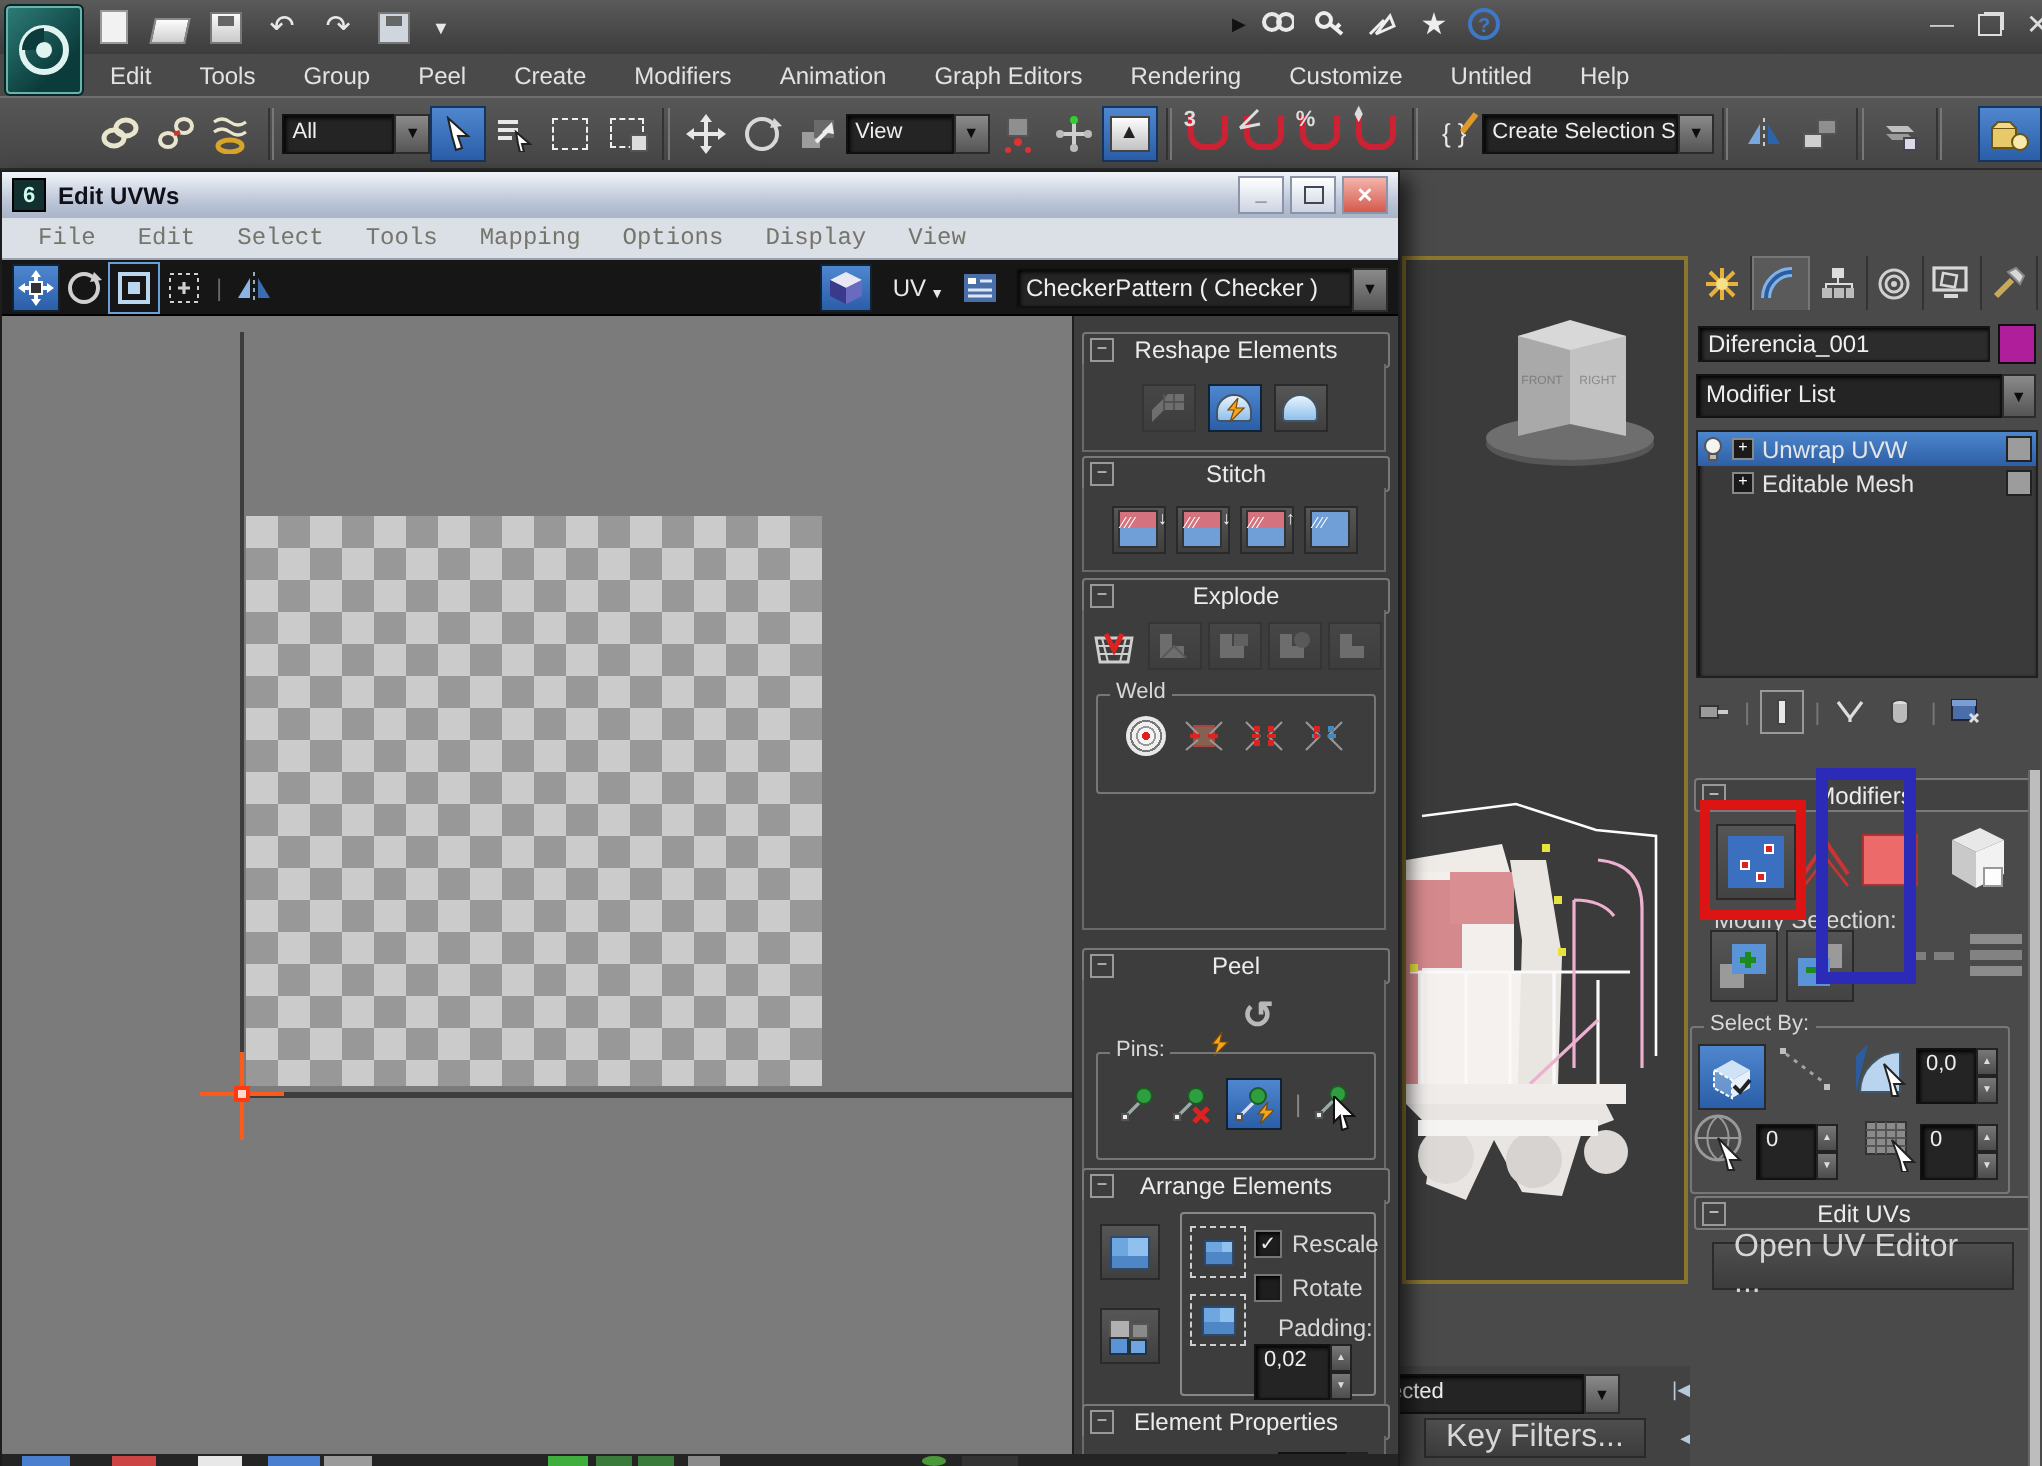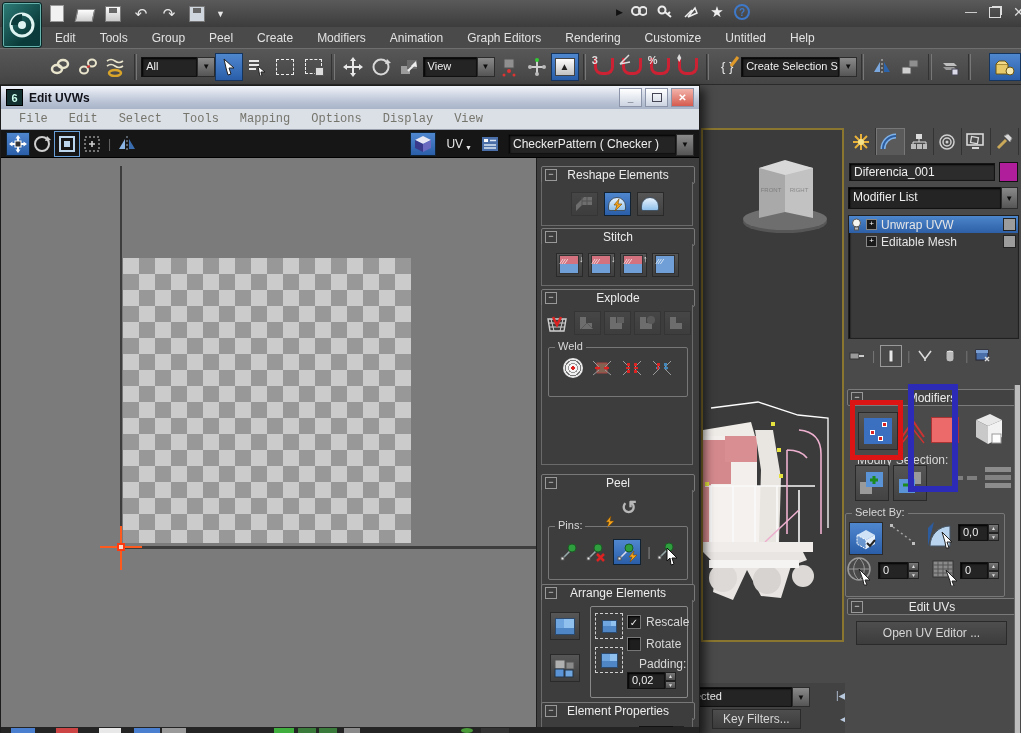--- a/index.html
+++ b/index.html
@@ -96,21 +96,21 @@
   .sarr{position:absolute;right:-2px;top:0;font-size:9px;color:#eee;}
   .dome{width:16px;height:12px;background:linear-gradient(#e8f3fd,#8fc0ec);border:1px solid #456;border-radius:9px 9px 2px 2px;}
   .sphere{width:18px;height:18px;border-radius:50%;background:radial-gradient(circle at 35% 30%,#e8eef6,#9cb8d6 45%,#5e6a77 90%);position:relative;}
   .target{width:20px;height:20px;border-radius:50%;background:radial-gradient(circle,#d22 0 2px,#f5f5f5 2px 4px,#999 4px 5px,#f0f0f0 5px 7px,#777 7px 8px,#e8e8e8 8px 10px);}
   .weldsq{font-size:10px;letter-spacing:-2px;font-weight:bold;}
   .tetris{width:18px;height:15px;background:
      linear-gradient(90deg,#6fa6e0 0 8px,#8fc0ee 8px 100%);border:1px solid #2c4a6e;box-shadow:inset 0 -6px 0 #4f86c6;}
   .dashbox{border:1px dashed #cfcfcf;background:transparent;display:flex;align-items:center;justify-content:center;}
   .cb{width:12px;height:12px;background:#1e1e1e;border:1px solid #777;box-shadow:inset 1px 1px 2px #000;
       display:flex;align-items:center;justify-content:center;font-size:10px;color:#eee;flex:none;}
-  .spin{display:flex;height:17px;}
+  .spin{display:flex;height:28px;}
   .spin .sfld{background:#242424;border:1px solid #111;box-shadow:inset 1px 1px 2px #000;color:#eee;
               font-size:11px;padding:1px 4px 0 4px;text-align:left;box-sizing:border-box;}
   .spin .sarrs{width:11px;display:flex;flex-direction:column;}
   .spin .sarrs b{flex:1;background:linear-gradient(#777,#4c4c4c);border:1px solid #222;font-size:5px;
                  color:#ddd;display:flex;align-items:center;justify-content:center;font-weight:normal;}
   .lbl{color:#d8d8d8;font-size:12px;}
   .botstrip{left:0;top:641px;width:698px;height:6px;background:#242424;}
   .frag{position:absolute;top:1px;height:5px;}
 
   
@@ -142,21 +142,21 @@
          border-radius:2px;display:flex;align-items:center;justify-content:center;color:#ececec;box-sizing:border-box;}
   .crhdr .minus{position:absolute;left:3px;top:2px;width:10px;height:10px;border:1px solid #999;font-size:9px;line-height:9px;text-align:center;}
   .subicn{position:absolute;border:1px solid #2a2a2a;background:linear-gradient(#555,#434343);display:flex;align-items:center;justify-content:center;}
   .annot{position:absolute;z-index:40;background:transparent;}
   .cscroll{position:absolute;left:169px;top:300px;width:5px;height:348px;background:#bdbdbd;border-left:1px solid #666;}
 
   
   .status{left:690px;top:683px;width:331px;height:50px;background:#424242;}
   .pbtn{height:20px;min-width:22px;display:flex;align-items:center;justify-content:center;color:#b9c9dd;font-size:10px;}
   .keybtn{background:linear-gradient(#4e4e4e,#3c3c3c);border:1px solid #2a2a2a;color:#d6d6d6;
-          height:18px;padding:0 10px;display:flex;align-items:center;font-size:12px;}
+          height:18px;padding:0 10px;display:flex;align-items:center;font-size:16px;}
   .smicon{width:18px;height:17px;display:flex;align-items:center;justify-content:center;}
   svg{display:block;}
 </style>
 </head>
 <body>
 
 <div class="screen">
 
   <div class="abs titlebar">
     <div class="abs flex qbar">

